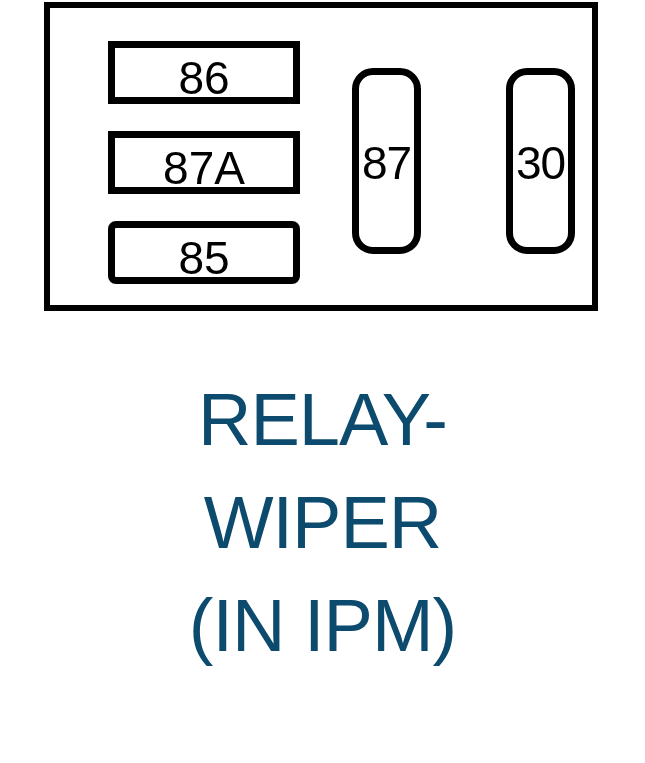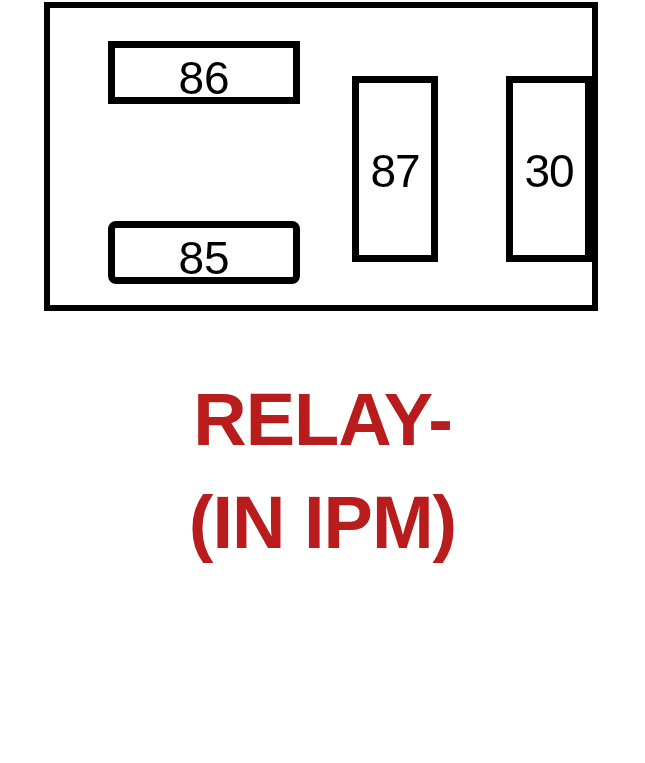--- a/index.html
+++ b/index.html
@@ -59,71 +59,76 @@
   .terminal.wide .terminal-label {
     position: relative;
     top: 5px;
   }
   #terminal-86  { top: 33px; }  
   #terminal-87a { top: 123px; } 
   #terminal-85  { top: 213px; border-radius: 8px; } 
 
   
   .terminal.tall {
-    top: 68px;                  
-    width: 86px;
+    top: 60px;                  
+    width: 69px;
     height: 186px;
+    border-radius: 21px;
   }
   .terminal.tall .terminal-label {
     position: relative;
     top: 2px;
     letter-spacing: -1px;
   }
   #terminal-87 { left: 302px; } 
   #terminal-30 { left: 456px; text-align: center; } 
 
   
   #relay-caption {
     position: absolute;
     left: 0;
     top: 368px;
     width: 645px;
     text-align: center;
   }
   .caption-line {
     display: block;
     font-family: "Liberation Sans", sans-serif;
-    font-weight: 700;
+    font-weight: 400;
     font-size: 74px;
     line-height: 103px;
     letter-spacing: -1px;
-    color: #b91c1c;
+    color: #0c4a6e;
     white-space: nowrap;
   }
 </style>
 </head>
 <body>
 
 <div id="relay-diagram">
 
   <div class="terminal wide" id="terminal-86">
     <span class="terminal-label">86</span>
   </div>
 
+  <div class="terminal wide" id="terminal-87a">
+    <span class="terminal-label">87A</span>
+  </div>
 
   <div class="terminal wide" id="terminal-85">
     <span class="terminal-label">85</span>
   </div>
 
   <div class="terminal tall" id="terminal-87">
     <span class="terminal-label">87</span>
   </div>
 
   <div class="terminal tall" id="terminal-30">
     <span class="terminal-label">30</span>
   </div>
 
 </div>
 
 <div id="relay-caption">
   <span class="caption-line">RELAY-</span>
+  <span class="caption-line">WIPER</span>
   <span class="caption-line">(IN IPM)</span>
 </div>
 
 </body></html>

